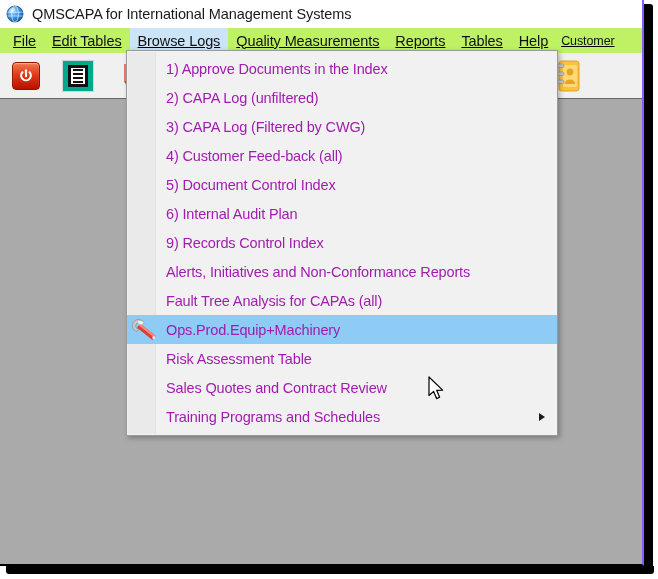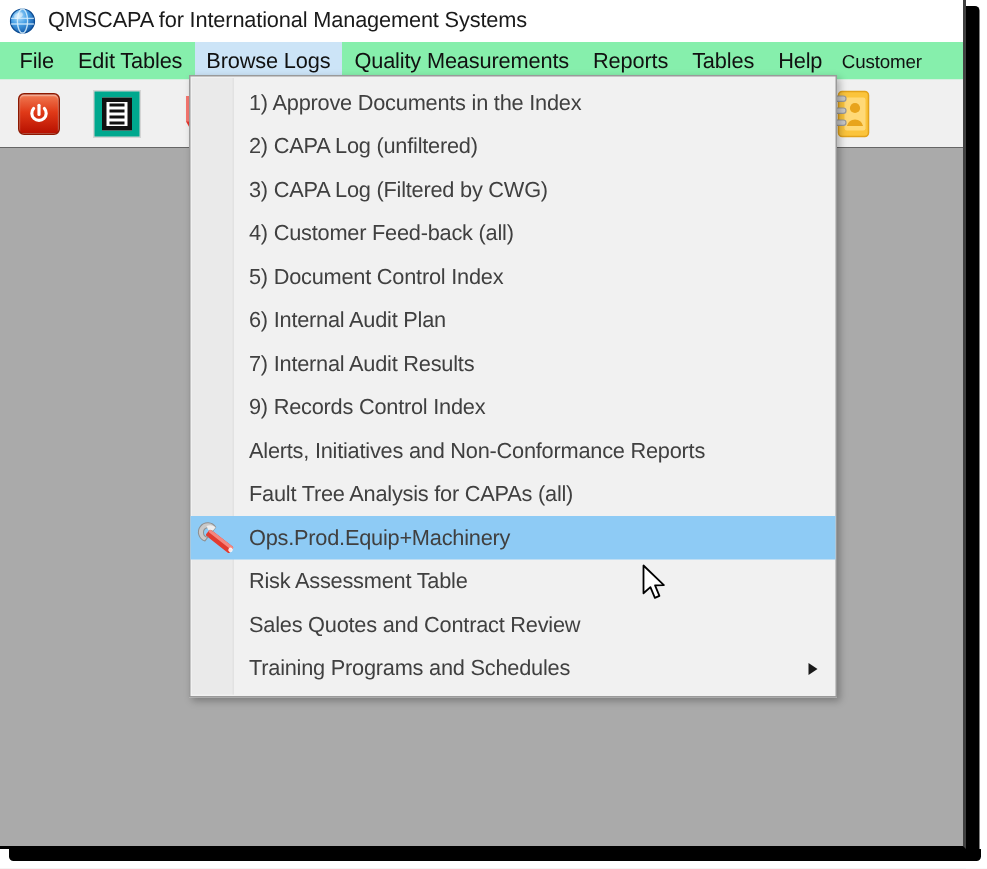--- a/index.html
+++ b/index.html
@@ -12,21 +12,21 @@
     font-family: "Liberation Sans", sans-serif;
   }
 
   #app-window {
     position: absolute;
     left: 0;
     top: 0;
     width: 644px;
     height: 566px;
     background: #f0f0f0;
-    border-right: 2px solid #404040;
+    border-right: 2px solid #8b5cf6;
     border-bottom: 2px solid #000000;
     overflow: hidden;
   }
 
   
   #shadow-right {
     position: absolute;
     left: 644px;
     top: 0px;
     width: 14px;
@@ -80,24 +80,25 @@
     color: #1a1a1a;
     white-space: nowrap;
     letter-spacing: -0.1px;
   }
 
   
   #menu-bar {
     position: absolute;
     left: 0; top: 28px;
     width: 644px; height: 25px;
-    background: #86efac;
+    background: #bef264;
     display: flex;
     align-items: stretch;
     padding-left: 5px;
+    text-decoration: underline;
   }
   .menubar-item {
     display: flex;
     align-items: center;
     padding: 0 8px;
     font-size: 14.5px;
     color: #111111;
     white-space: nowrap;
     cursor: default;
     letter-spacing: -0.1px;
@@ -205,21 +206,21 @@
     pointer-events: none;
   }
   .menu-item {
     position: relative;
     height: 29px;
     display: flex;
     align-items: center;
     padding-left: 39px;
     padding-right: 16px;
     font-size: 14.5px;
-    color: #404040;
+    color: #a21caf;
     white-space: nowrap;
     cursor: default;
     letter-spacing: -0.15px;
     z-index: 2;
   }
   .menu-item.selected {
     background: #8ecbf5;
   }
   .menu-item .submenu-arrow {
     position: absolute;
@@ -356,23 +357,20 @@
     <div class="menu-item">
       <span>4) Customer Feed-back (all)</span>
     </div>
     <div class="menu-item">
       <span>5) Document Control Index</span>
     </div>
     <div class="menu-item">
       <span>6) Internal Audit Plan</span>
     </div>
     <div class="menu-item">
-      <span>7) Internal Audit Results</span>
-    </div>
-    <div class="menu-item">
       <span>9) Records Control Index</span>
     </div>
     <div class="menu-item">
       <span>Alerts, Initiatives and Non-Conformance Reports</span>
     </div>
     <div class="menu-item">
       <span>Fault Tree Analysis for CAPAs (all)</span>
     </div>
 
     <div class="menu-item selected">

